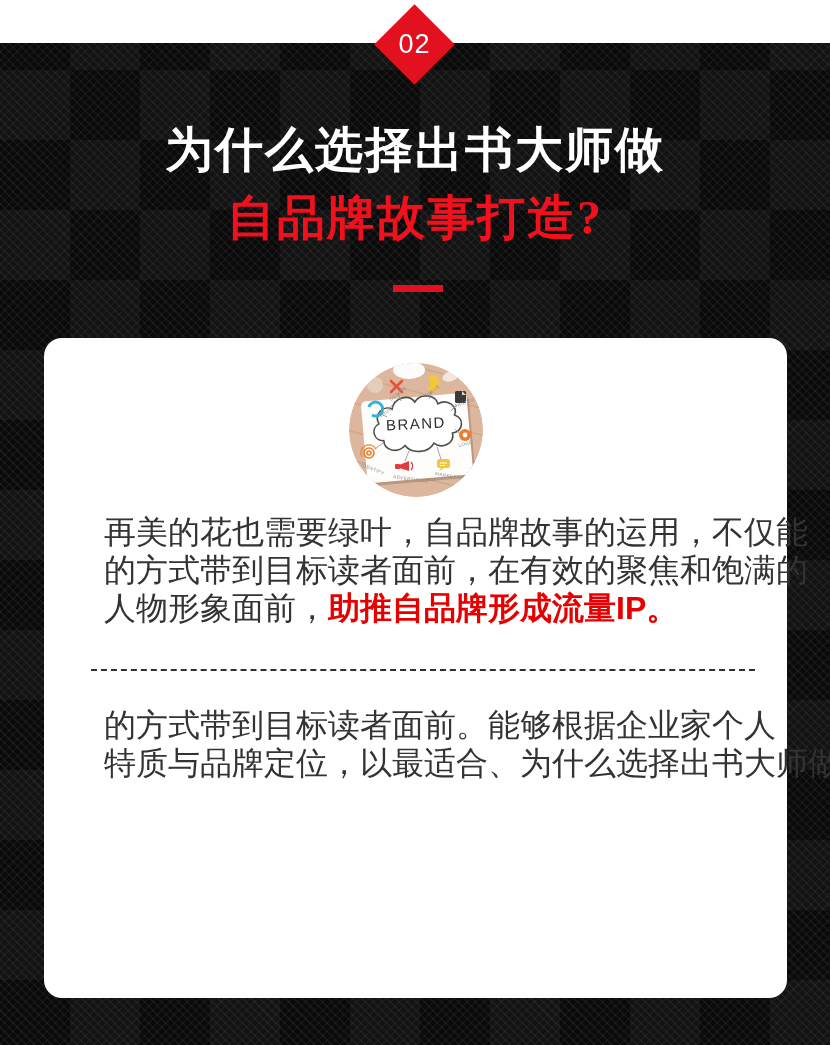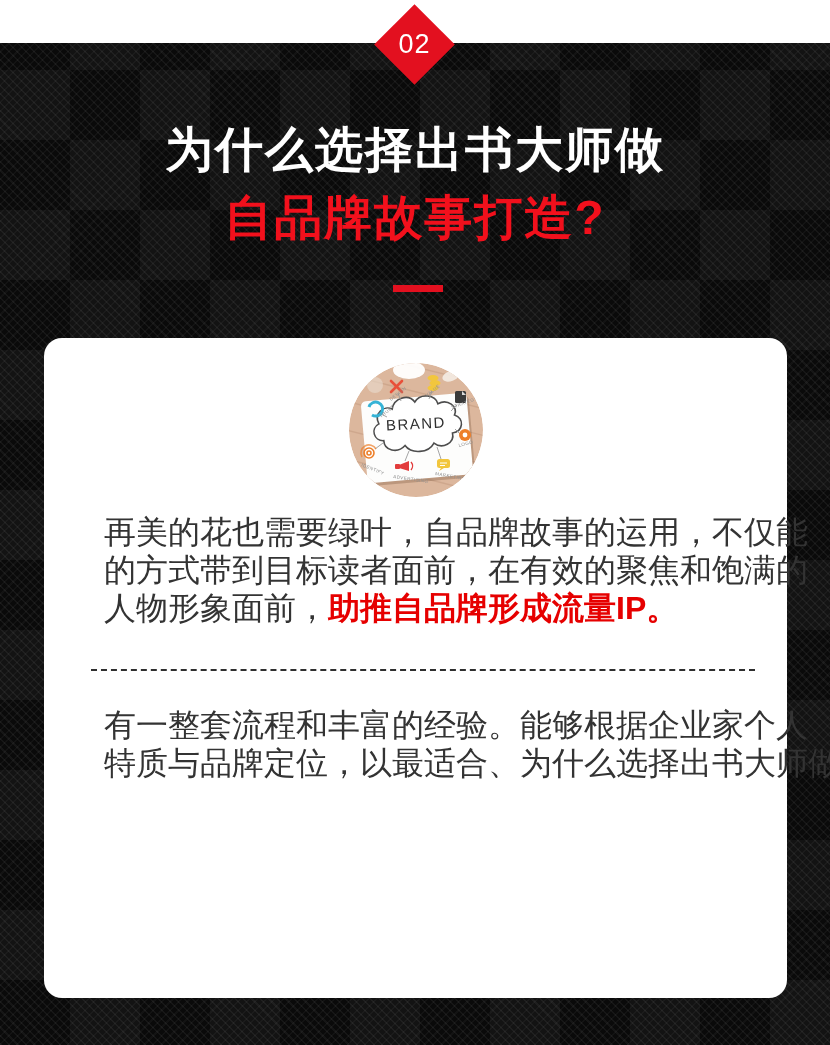--- a/index.html
+++ b/index.html
@@ -40,21 +40,21 @@
     letter-spacing:1px;
   }
   .title{
     position:absolute; left:0; top:116px; width:830px;
     text-align:center;
     font-weight:700;
     font-size:48px; line-height:68px;
     letter-spacing:2px;
   }
   .title-line1{ display:block; color:#ffffff; }
-  .title-line2{ display:block; color:#f2101c; }
+  .title-line2{ display:block; color:#f2101c;font-family:Liberation Serif, serif; }
   .title-dash{
     position:absolute; left:393px; top:285px;
     width:50px; height:7px;
     background:#e3101f;
   }
   .card{
     position:absolute; left:44px; top:338px;
     width:743px; height:660px;
     background:#ffffff;
     border-radius:18px;
@@ -205,18 +205,18 @@
 
     <p class="para para1">
       <span class="line">再美的花也需要绿叶，自品牌故事的运用，不仅能</span>
       <span class="line">的方式带到目标读者面前，在有效的聚焦和饱满的</span>
       <span class="line"><span>人物形象面前，</span><span class="hl">助推自品牌形成流量IP。</span></span>
     </p>
 
     <div class="dashed-divider"></div>
 
     <p class="para para2">
-      <span class="line">有一整套流程和丰富的经验。能够根据企业家个人</span>
+      <span class="line">的方式带到目标读者面前。能够根据企业家个人</span>
       <span class="line">特质与品牌定位，以最适合、为什么选择出书大师做</span>
     </p>
 
   </div>
 </div>
 
 </body></html>

